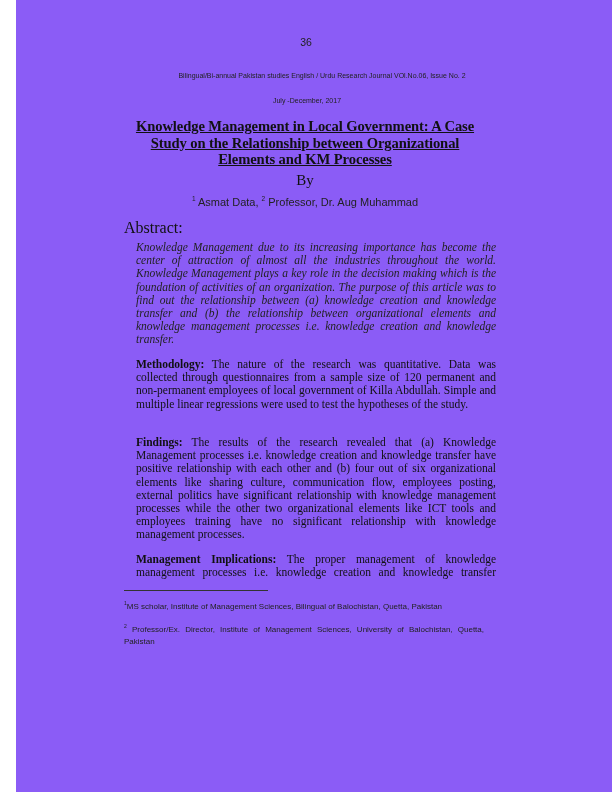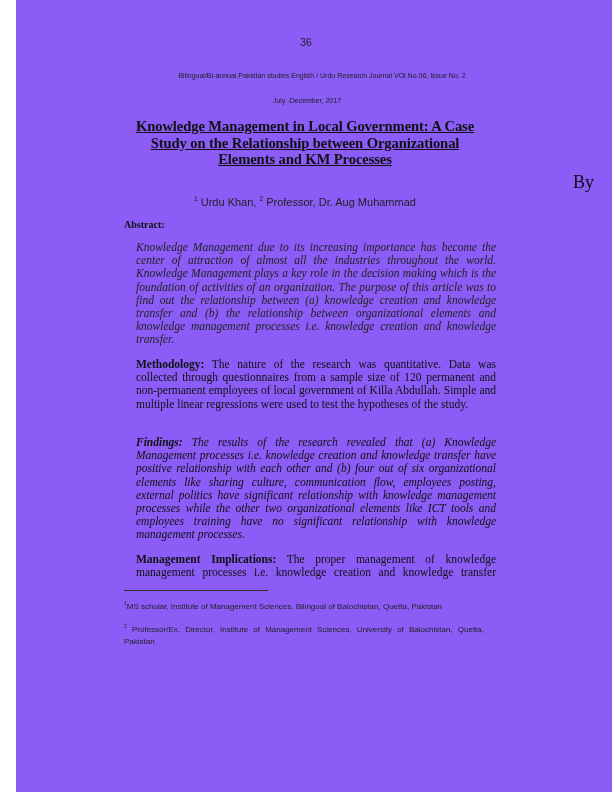--- a/index.html
+++ b/index.html
@@ -63,60 +63,60 @@
       font-weight: bold;
       line-height: 16.5px;
       letter-spacing: -0.1px;
       text-decoration: underline;
     }
     .by {
       position: absolute;
       top: 172px;
       left: 0;
       width: 578px;
-      text-align: right;
-      font-size: 18px;
+      text-align: center;
+      font-size: 15px;
     }
     .authors {
       position: absolute;
       top: 195px;
       left: 0;
       width: 578px;
       text-align: center;
       font-size: 11px;
       color: #222;
     }
     .authors sup {
       font-size: 6.5px;
       vertical-align: 5px;
     }
     .abstract-heading {
       position: absolute;
       top: 219px;
       left: 108px;
-      font-size: 10px;
-      font-weight: bold;
+      font-size: 16px;
+      font-weight: normal;
     }
     .block {
       position: absolute;
       left: 108px;
       width: 360px;
       font-size: 11.5px;
       line-height: 13.2px;
       text-align: justify;
       text-align-last: left;
       margin-left: 12px;
     }
     .abstract-body {
       top: 241px;
       font-style: italic;
       color: #222;
     }
     .methodology { top: 358px; }
-    .findings { top: 436px; font-style: italic; }
+    .findings { top: 436px; }
     .practical { top: 553px; }
     .practical.text-only { text-align-last: justify; }
     .label {
       font-weight: bold;
     }
     .footnote-rule {
       position: absolute;
       top: 590px;
       left: 108px;
       width: 144px;
@@ -150,21 +150,21 @@
   <div class="journal-line sans">Bilingual/Bi-annual Pakistan studies English / Urdu Research Journal VOl.No.06, Issue No. 2</div>
 
   <div class="date-line sans">July -December, 2017</div>
 
   <div class="title serif">Knowledge Management in Local Government: A Case Study on the Relationship between Organizational Elements and KM Processes</div>
 
   <div class="by serif">By</div>
 
   <div class="authors sans">
     <sup>1</sup>
-    <span>Urdu Khan,</span>
+    <span>Asmat Data,</span>
     <sup>2</sup>
     <span>Professor, Dr. Aug Muhammad</span>
   </div>
 
   <div class="abstract-heading serif">Abstract:</div>
 
   <div class="block abstract-body serif">Knowledge Management due to its increasing importance has become the center of attraction of almost all the industries throughout the world. Knowledge Management plays a key role in the decision making which is the foundation of activities of an organization. The purpose of this article was to find out the relationship between (a) knowledge creation and knowledge transfer and (b) the relationship between organizational elements and knowledge management processes i.e. knowledge creation and knowledge transfer.</div>
 
   <div class="block methodology serif">
     <span class="label">Methodology:</span><span> The nature of the research was quantitative. Data was collected through questionnaires from a sample size of 120 permanent and non-permanent employees of local government of Killa Abdullah. Simple and multiple linear regressions were used to test the hypotheses of the study.</span>

